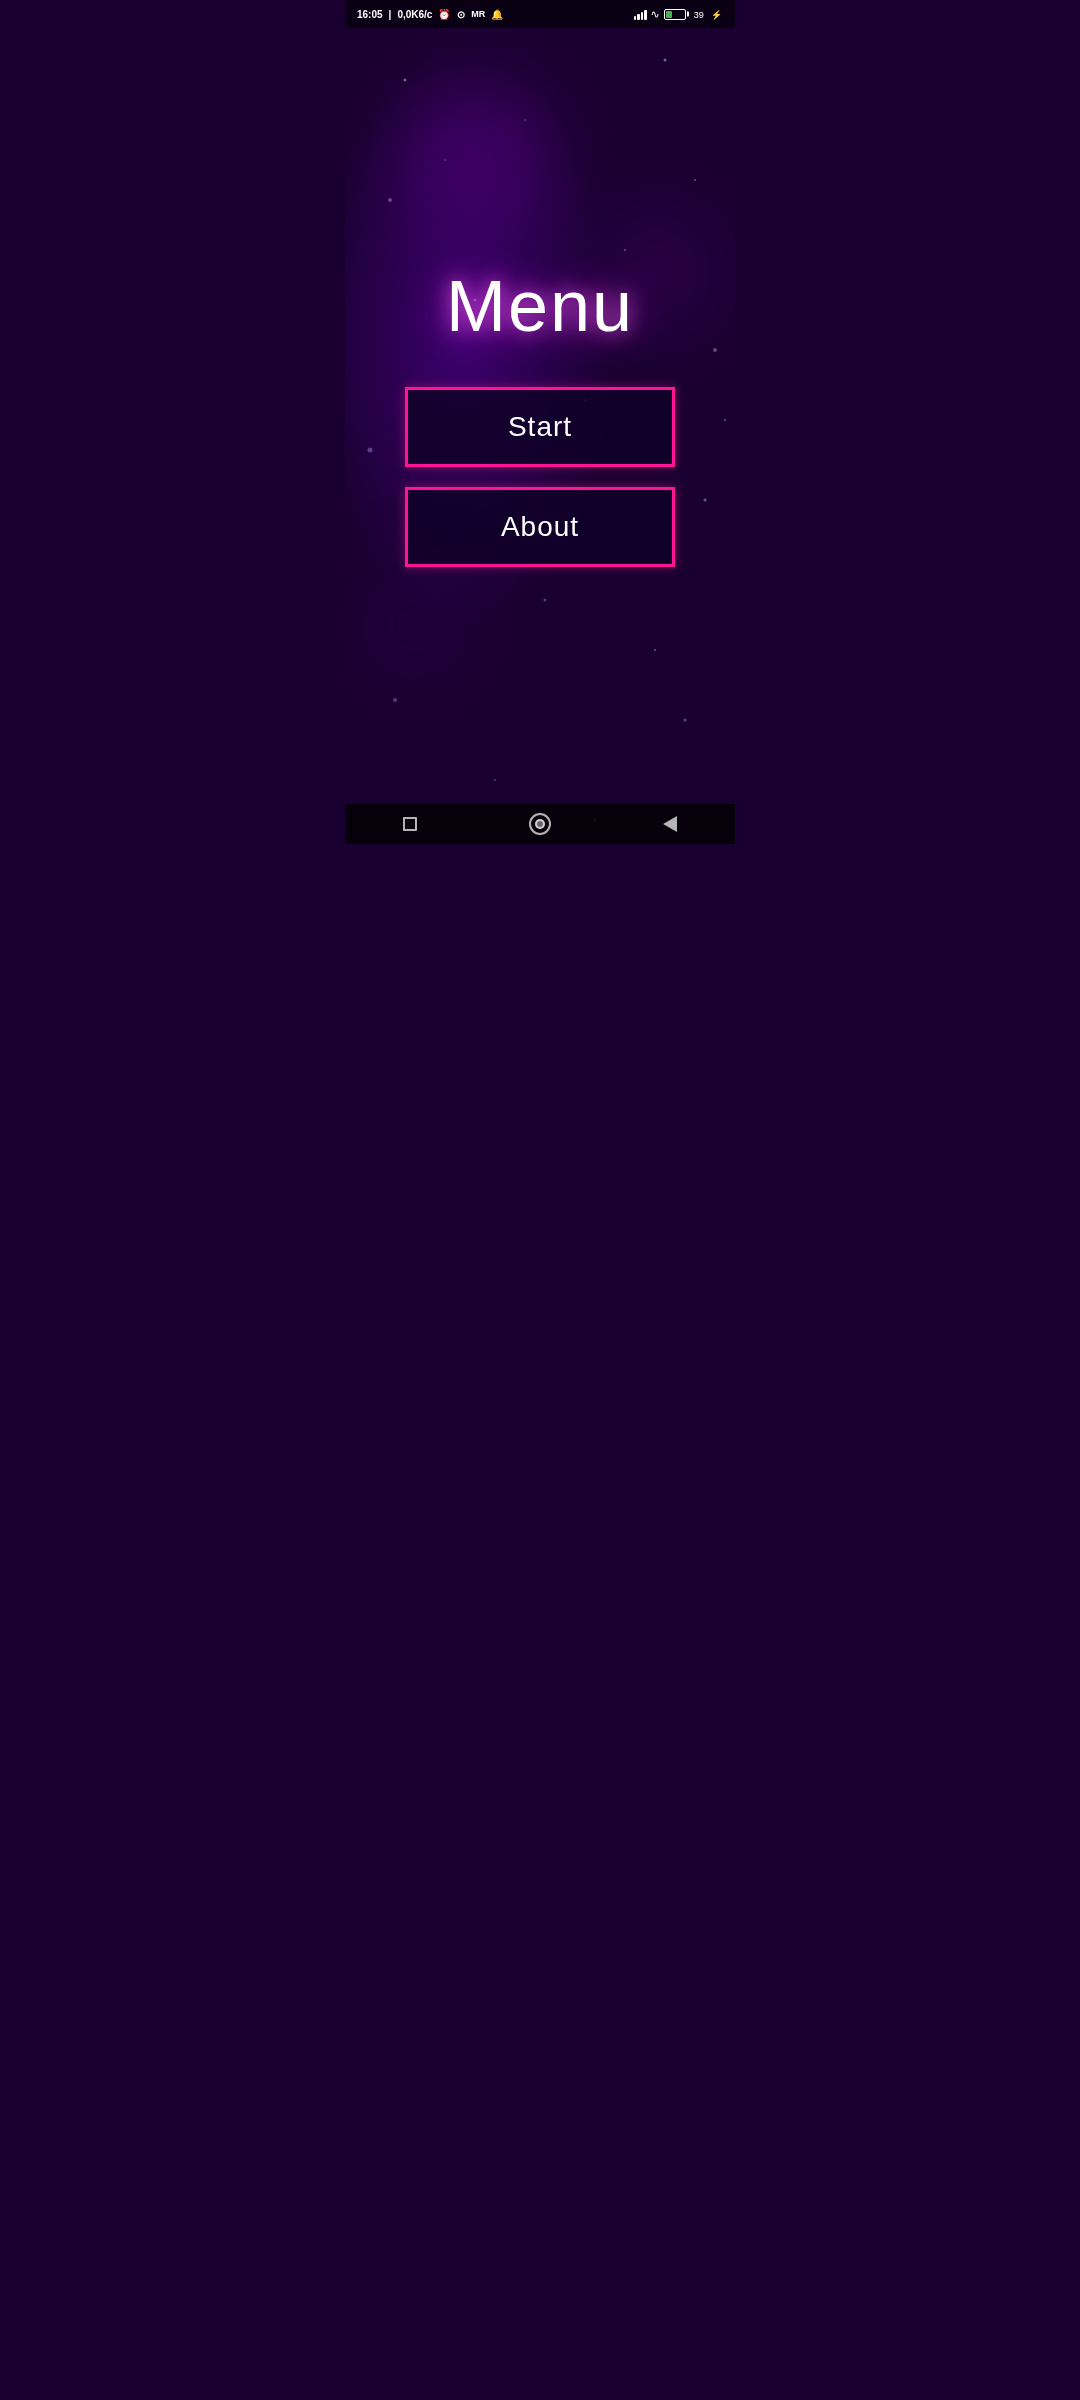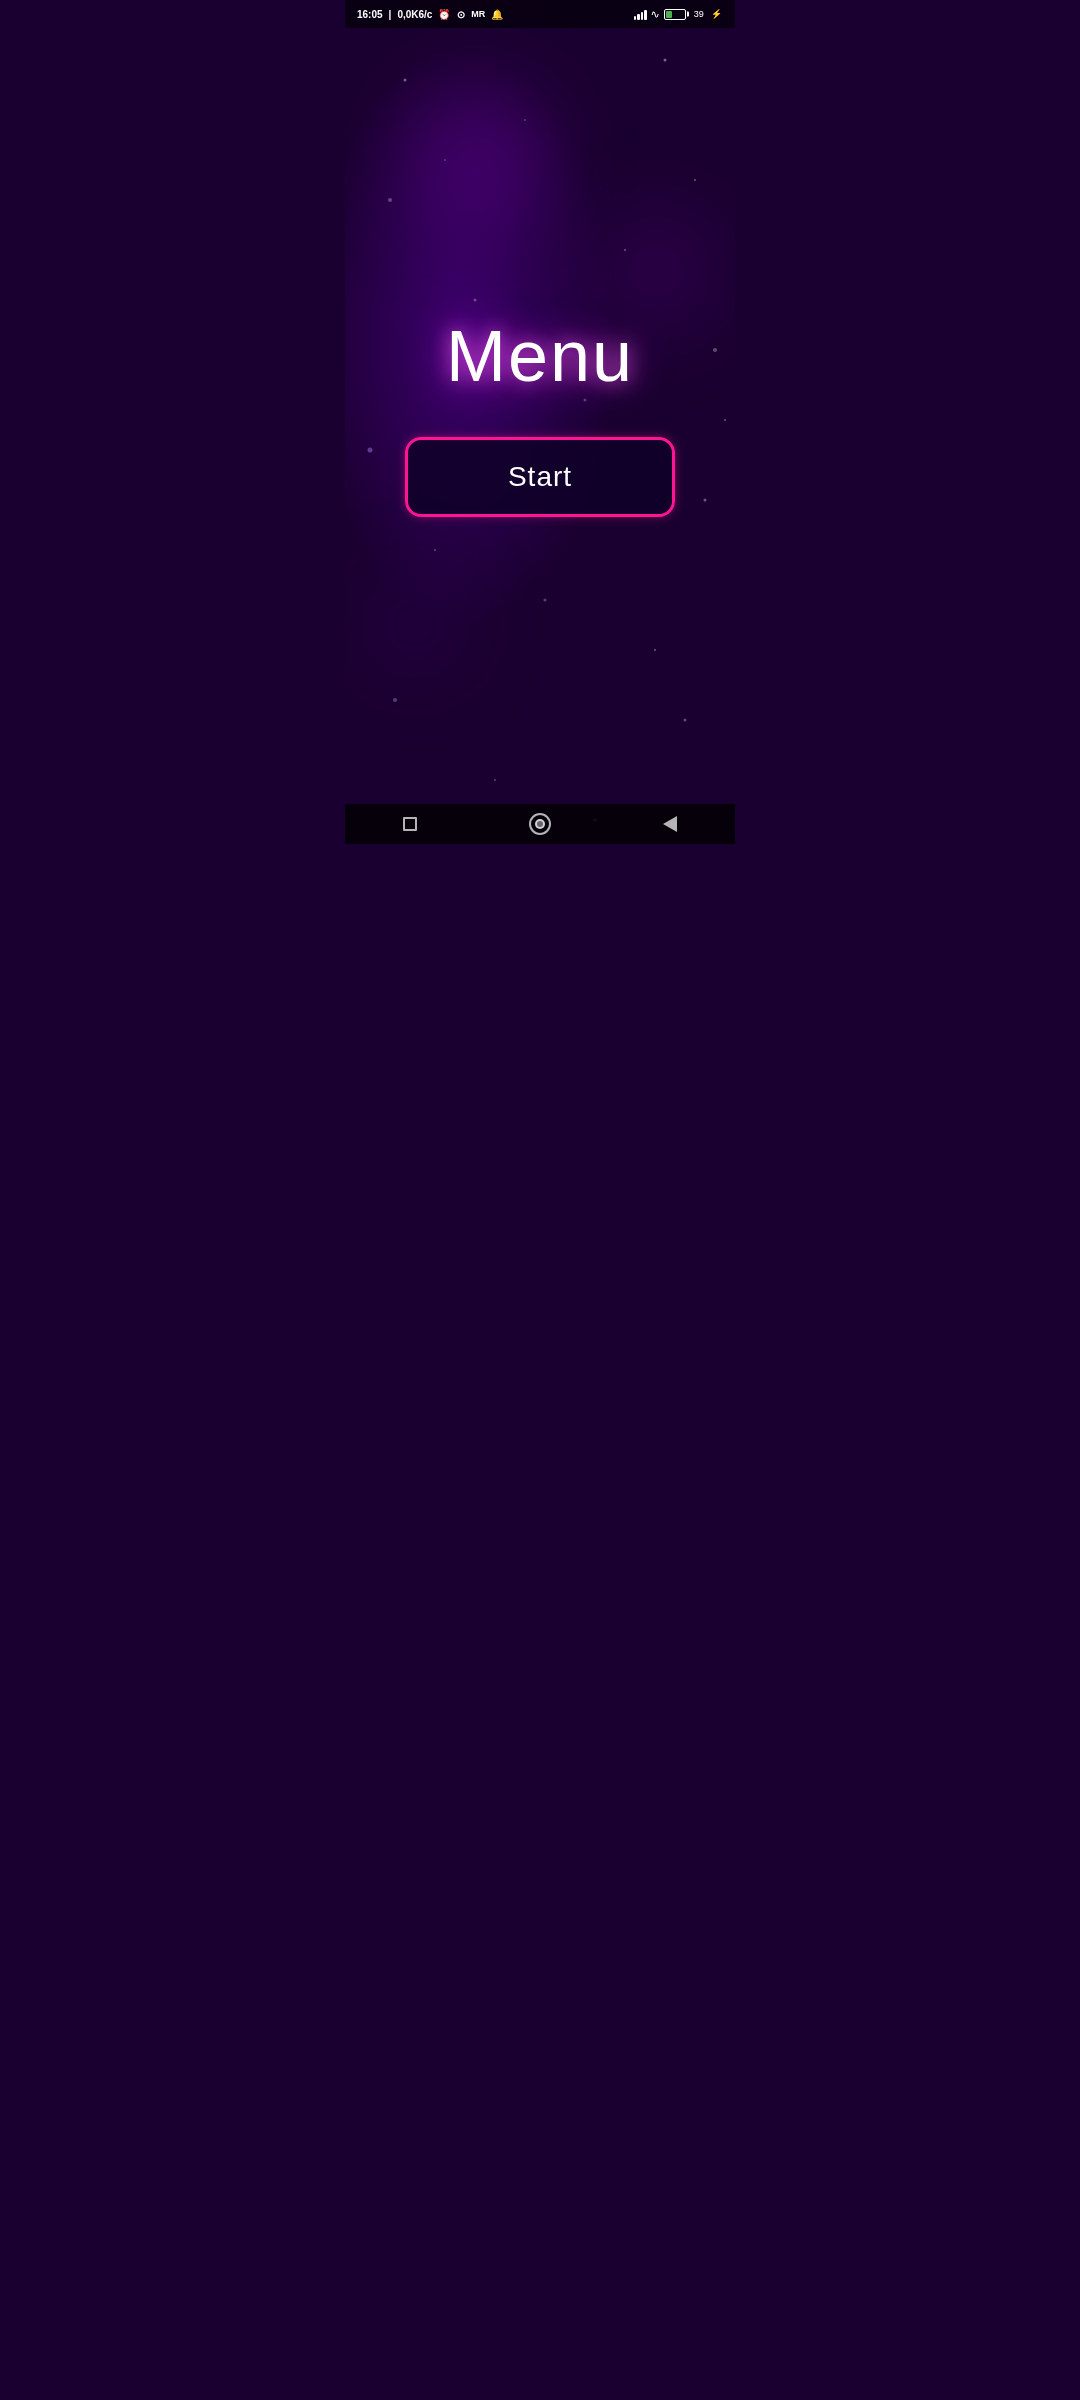--- a/index.html
+++ b/index.html
@@ -64,21 +64,21 @@
     .status-right {
       display: flex;
       align-items: center;
       gap: 4px;
       color: white;
       font-size: 10px;
     }
 
     .battery {
       display: flex;
-      align-items: center;
+      align-items: flex-end;
       gap: 8px;
     }
 
     .battery-bar {
       width: 22px;
       height: 11px;
       border: 1.5px solid white;
       border-radius: 2px;
       position: relative;
       display: flex;
@@ -145,21 +145,21 @@
         0 0 40px rgba(255, 50, 255, 0.5),
         0 0 60px rgba(200, 0, 255, 0.3);
       letter-spacing: 2px;
     }
 
     .menu-button {
       width: 270px;
       height: 80px;
       background: rgba(15, 0, 40, 0.85);
       border: 3px solid #ff1493;
-      border-radius: 16px;
+      border-radius: 0;
       color: white;
       font-size: 28px;
       font-weight: 400;
       cursor: pointer;
       display: flex;
       align-items: center;
       justify-content: center;
       box-shadow:
         0 0 10px rgba(255, 20, 147, 0.4),
         inset 0 0 10px rgba(255, 20, 147, 0.05);
@@ -295,20 +295,21 @@
       <span style="font-size:9px;">39</span>
       <span style="font-size:9px;">⚡</span>
     </div>
   </div>
 </div>
 
 <div class="main-content">
   <h1 class="menu-title">Menu</h1>
 
   <button class="menu-button">Start</button>
+  <button class="menu-button">About</button>
 </div>
 
 <div class="nav-bar">
   <div class="nav-btn">
     <div class="nav-square"></div>
   </div>
   <div class="nav-btn">
     <div style="position:relative; display:flex; align-items:center; justify-content:center;">
       <div style="width:22px; height:22px; border:2px solid rgba(255,255,255,0.7); border-radius:50%;"></div>
       <div style="position:absolute; width:10px; height:10px; border:2px solid rgba(255,255,255,0.7); border-radius:50%; background: rgba(255,255,255,0.4);"></div>

